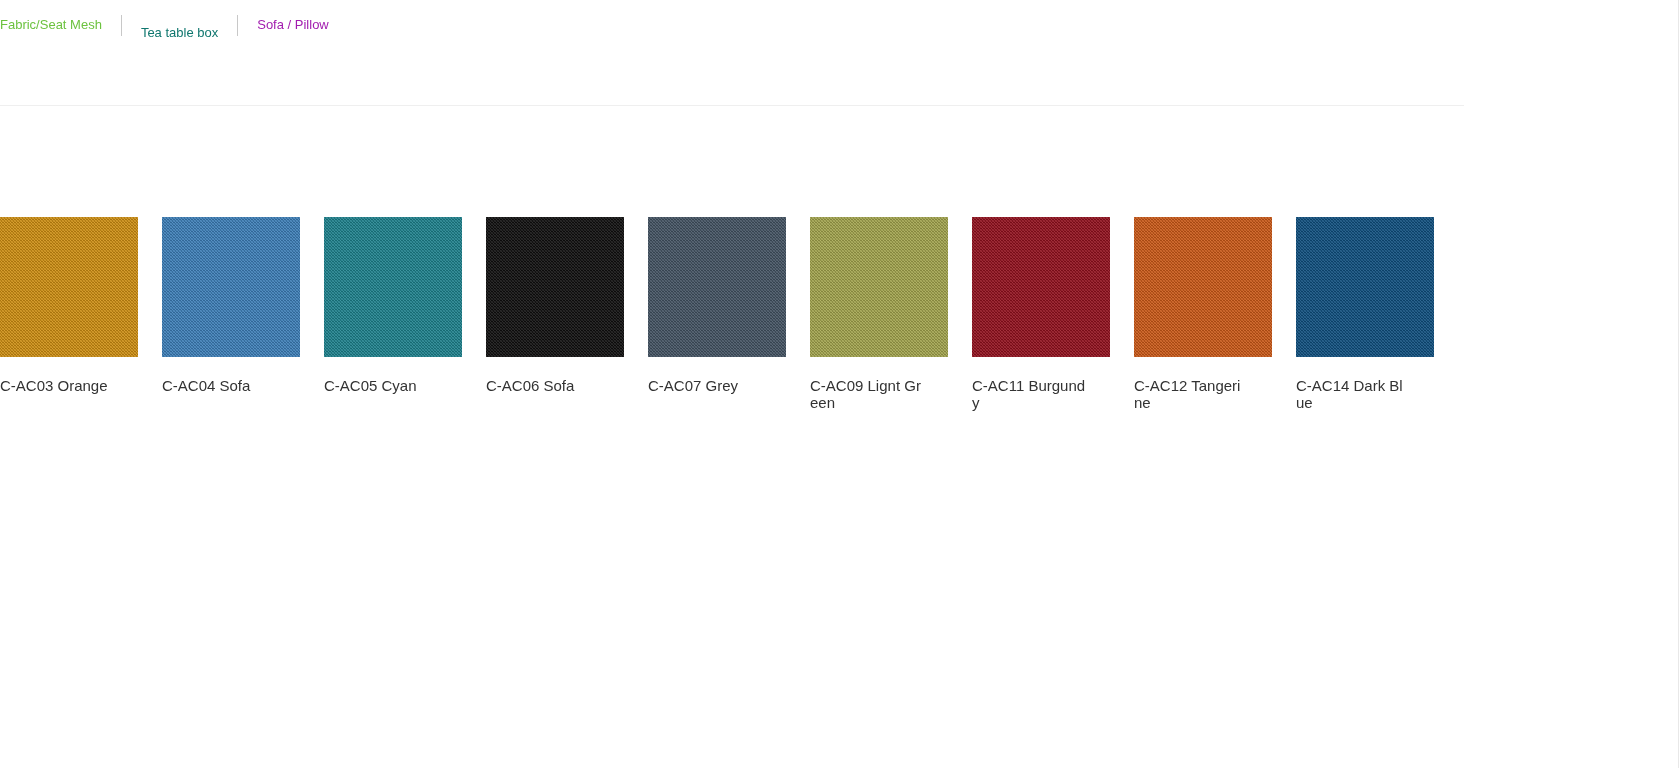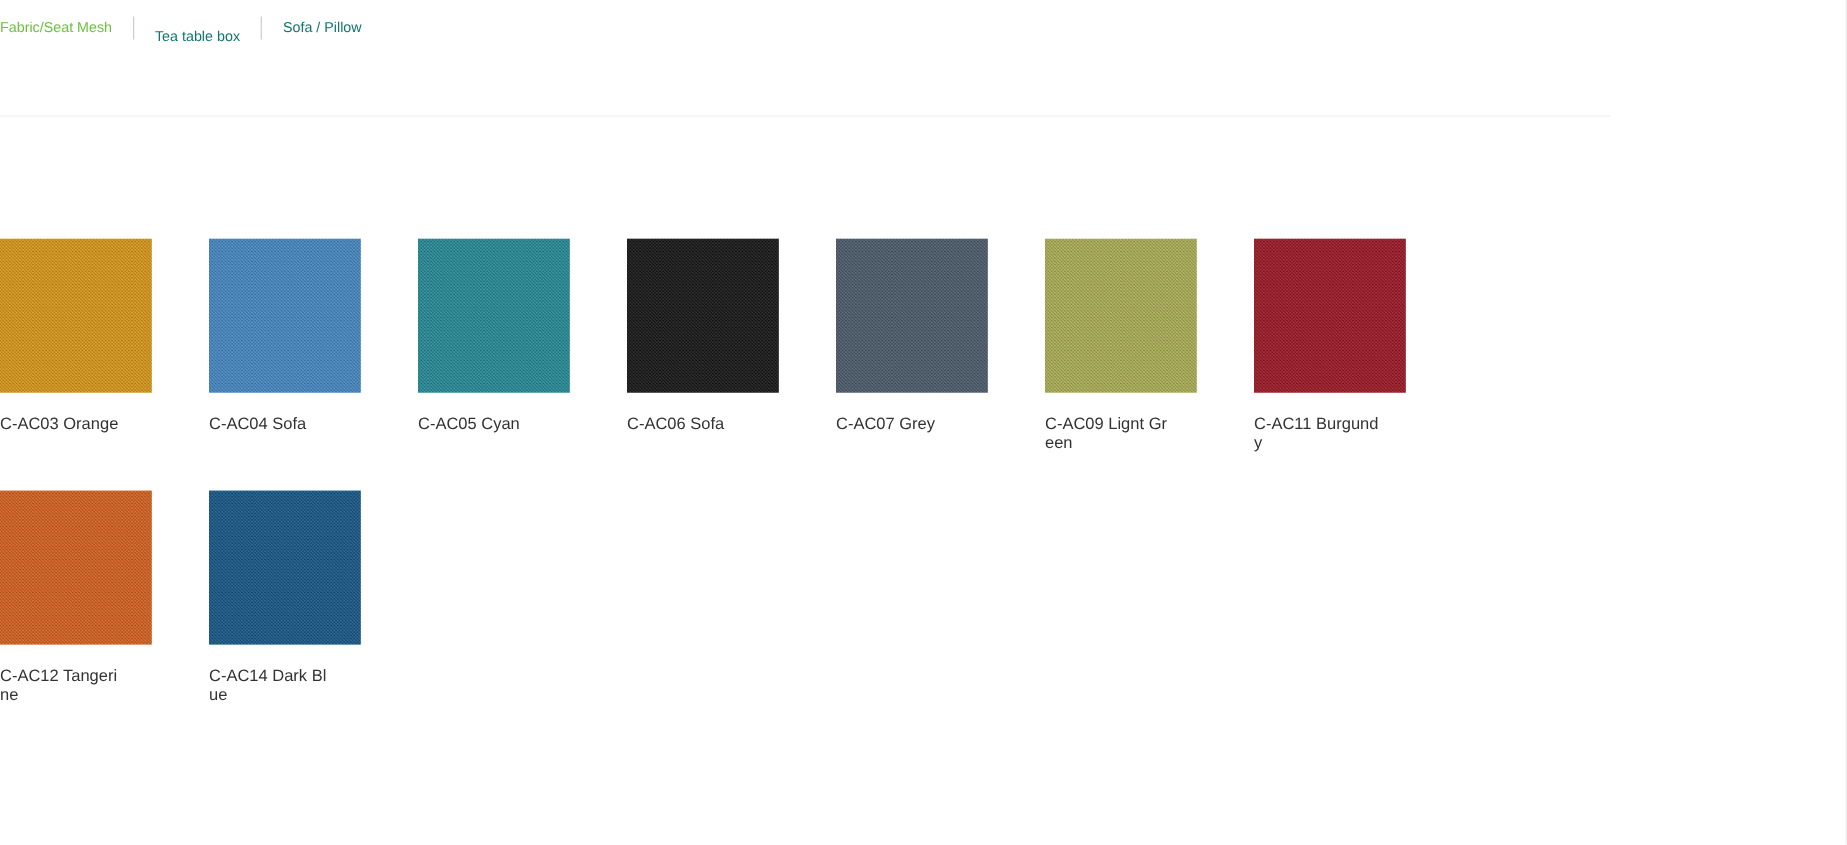--- a/index.html
+++ b/index.html
@@ -97,21 +97,21 @@
   .swatch-grid {
     position: absolute;
     left: 0;
     top: 217px;
     width: 1470px;
     display: flex;
     flex-wrap: wrap;
   }
   .swatch-cell {
     width: 114px;
-    margin-right: 76px;
+    margin-right: 48px;
     margin-bottom: 35px;
     cursor: pointer;
   }
   .swatch-chip {
     width: 138px;
     height: 140px;
     position: relative;
     overflow: hidden;
     background-color: #cccccc;
   }
@@ -140,21 +140,21 @@
 </head>
 <body>
 
 <div id="page">
 
   <nav class="cat-nav">
     <span class="cat-link active" style="color: rgb(108, 194, 63);">Fabric/Seat Mesh</span>
     <span class="cat-sep"></span>
     <span class="cat-link" style="color: #0f766e; margin-top: 16px;">Tea table box</span>
     <span class="cat-sep"></span>
-    <span class="cat-link" style="color: #0f766e;">Sofa / Pillow</span>
+    <span class="cat-link" style="color: #a21caf;">Sofa / Pillow</span>
   </nav>
 
   <div class="top-divider"></div>
 
 
   <div class="swatch-grid">
 
     <div class="swatch-cell">
       <div class="swatch-chip" style="background-color: rgb(224, 154, 18);"></div>
       <div class="swatch-label">C-AC03 Orange</div>

